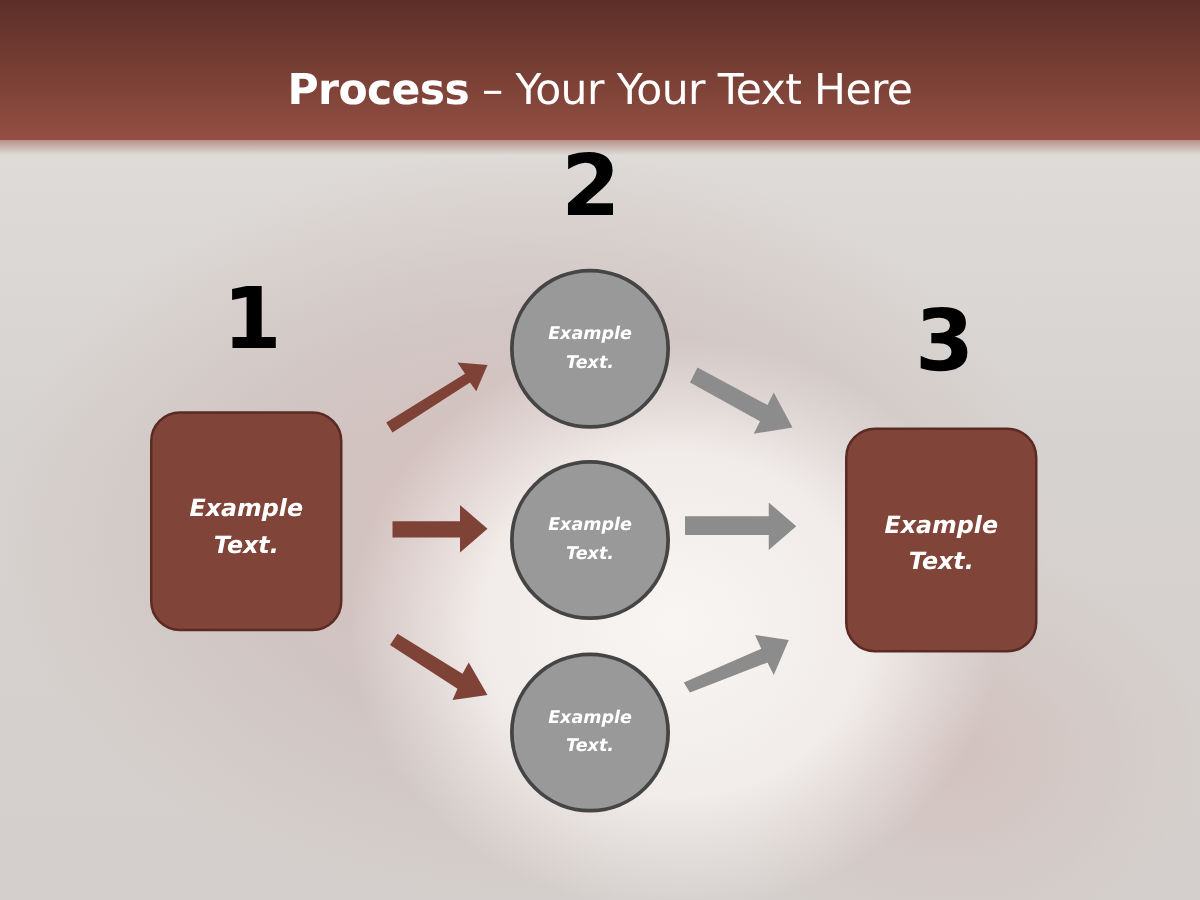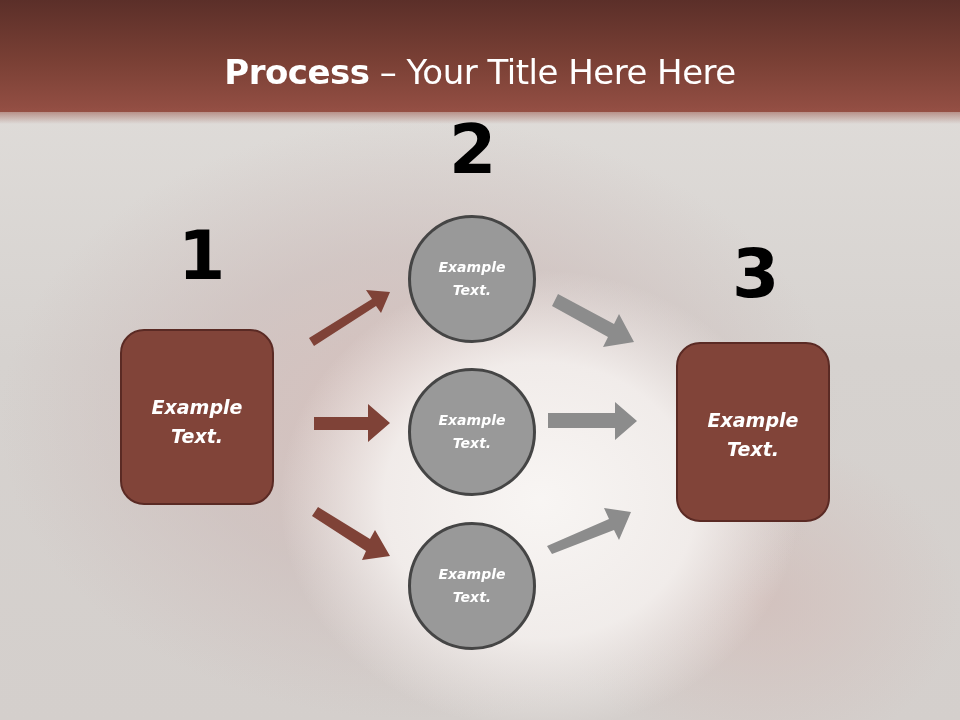--- a/index.html
+++ b/index.html
@@ -34,21 +34,21 @@
     .circle .txt { position:absolute; left:0; right:0; top:38px; line-height:23px; }
     svg.arrows { position:absolute; left:0; top:0; }
   </style>
 </head>
 <body>
 
 <div class="bg"></div>
 <div class="header"></div>
 <div class="header-fade"></div>
 
-<div class="title"><b>Process</b><span class="rest"> – Your Title Here Here</span></div>
+<div class="title"><b>Process</b><span class="rest"> – Your Your Text Here</span></div>
 
 <div class="num" style="left:178px; top:222px;">1</div>
 <div class="num" style="left:449px; top:116px;">2</div>
 <div class="num" style="left:732px; top:240px;">3</div>
 
 <svg class="arrows" width="960" height="720">
 
   <g>
     <polygon fill="#7f4237" points="309,338 372,299 366,290 390,292 381,313 376,306 314,346"></polygon>
   </g>

